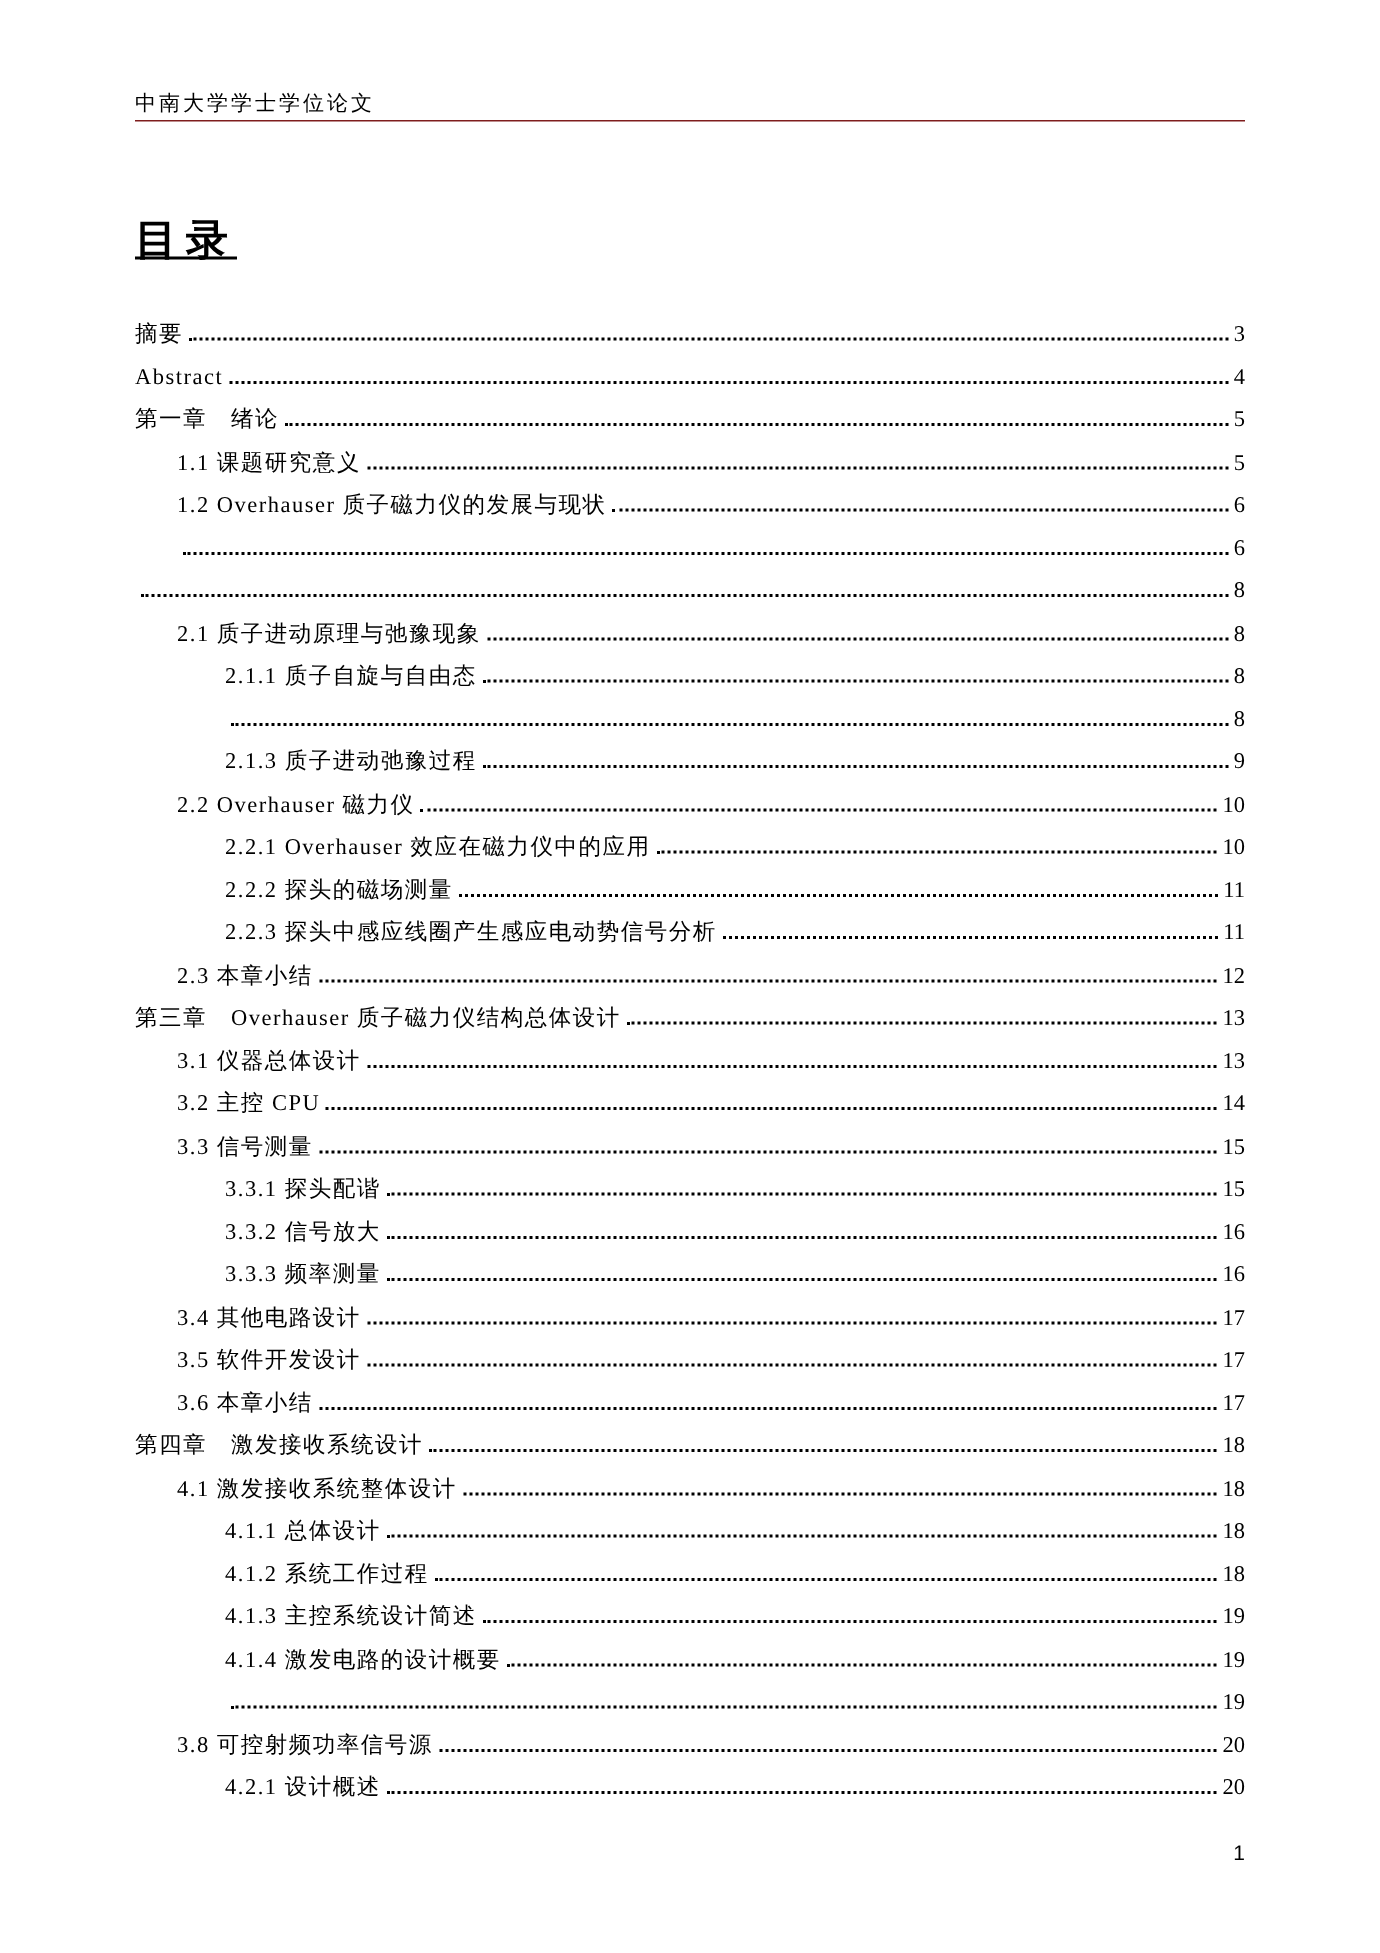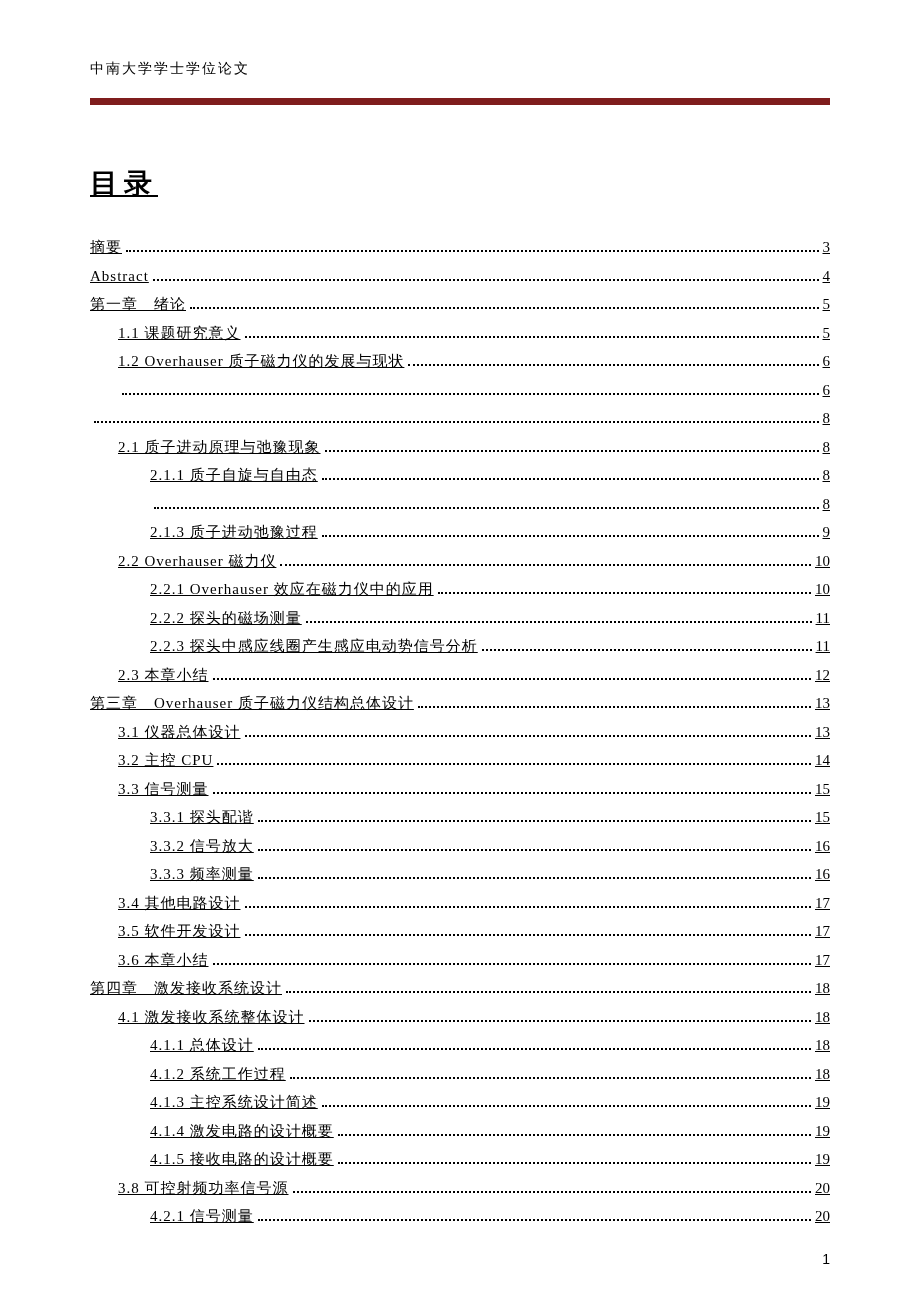--- a/index.html
+++ b/index.html
@@ -12,40 +12,39 @@
   }
   .page {
     width: 920px;
     padding: 60px 90px 40px 90px;
     box-sizing: border-box;
     position: relative;
   }
   .header {
     font-size: 14px;
     letter-spacing: 2px;
-    padding-bottom: 20px;
-    border-bottom: 7px solid #7f1d1d;
+    padding-bottom: 2px;
+    border-bottom: 1px solid #7f1d1d;
     margin-bottom: 60px;
   }
   .title {
     font-size: 28px;
     font-weight: bold;
     letter-spacing: 6px;
     margin-bottom: 30px;
     text-decoration: underline;
   }
   .toc {
     font-size: 15px;
     line-height: 1.9;
   }
   .toc-row {
     display: flex;
     align-items: baseline;
     white-space: nowrap;
-    text-decoration: underline;
   }
   .toc-label {
     flex: 0 0 auto;
     letter-spacing: 1px;
   }
   .toc-dots {
     flex: 1 1 auto;
     border-bottom: 2px dotted #000;
     margin: 0 4px 4px 4px;
     height: 0.7em;
@@ -223,31 +222,30 @@
         <span class="toc-label">4.1.3 主控系统设计简述</span>
         <span class="toc-dots"></span>
         <span class="toc-page">19</span>
       </div>
       <div class="toc-row indent-2">
         <span class="toc-label">4.1.4 激发电路的设计概要</span>
         <span class="toc-dots"></span>
         <span class="toc-page">19</span>
       </div>
       <div class="toc-row indent-2">
-        <span class="toc-label">4.1.5 接收电路的设计概要</span>
         <span class="toc-dots"></span>
         <span class="toc-page">19</span>
       </div>
       <div class="toc-row indent-1">
         <span class="toc-label">3.8 可控射频功率信号源</span>
         <span class="toc-dots"></span>
         <span class="toc-page">20</span>
       </div>
       <div class="toc-row indent-2">
-        <span class="toc-label">4.2.1 信号测量</span>
+        <span class="toc-label">4.2.1 设计概述</span>
         <span class="toc-dots"></span>
         <span class="toc-page">20</span>
       </div>
     </div>
 
   <div class="pagenum">1</div>
 
 </div>
 
 </body></html>

